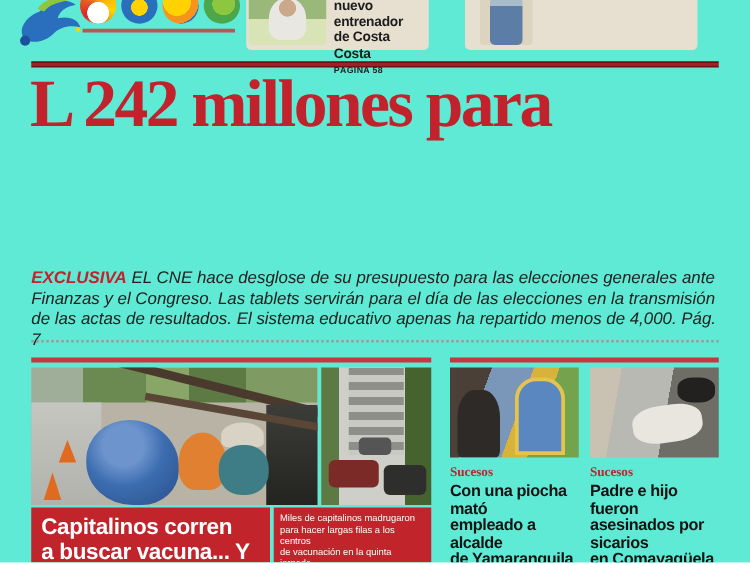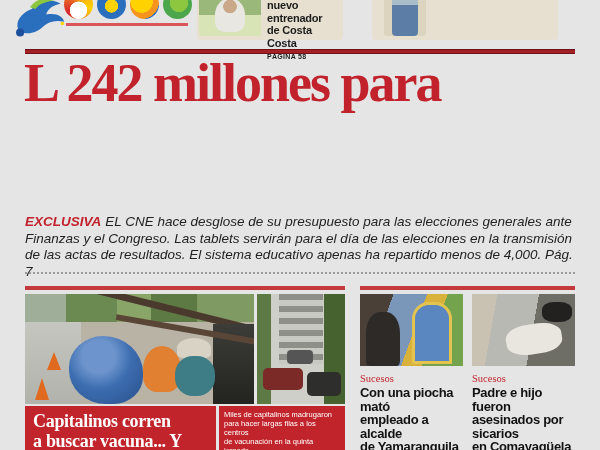--- a/index.html
+++ b/index.html
@@ -1,16 +1,16 @@
 <!DOCTYPE html>
 <html><head>
 <meta charset="utf-8">
 <style>
   html,body{margin:0;padding:0;background:#ffffff;}
-  .page{position:relative;width:600px;height:450px;background:#e5e5e5;overflow:hidden;
+  .page{position:relative;width:600px;height:450px;background:#5eead4;overflow:hidden;
         font-family:"Liberation Sans",sans-serif;}
 
   
   .logo-bird{position:absolute;left:12px;top:-4px;width:54px;height:46px;}
   .logo-circles{position:absolute;left:64px;top:-10px;width:130px;height:42px;}
   .logo-circles .circ{position:absolute;top:0;width:29px;height:29px;border-radius:50%;}
   .logo-circles .c1{left:0;background:radial-gradient(circle at 50% 70%, #ffffff 0 34%, rgba(255,255,255,0) 36%),conic-gradient(from 230deg,#d7262c,#f7941d,#ffd200,#d7262c);}
   .logo-circles .c2{left:33px;background:radial-gradient(circle at 50% 55%, #ffd200 0 30%, #2a6fbd 32%);}
   .logo-circles .c3{left:66px;background:radial-gradient(circle at 40% 40%, #ffd200 0 45%, #f7941d 46% 70%, #2a6fbd 71%);}
   .logo-circles .c4{left:99px;background:radial-gradient(circle at 55% 45%, #8dc63f 0 40%, #4ca64c 41%);}
@@ -69,38 +69,38 @@
   .photo-side{left:257px;top:294px;width:88px;height:110px;
         background:linear-gradient(90deg,#5d7a44 0 16%,#cfcfc9 16% 76%,#46622f 76%);}
   .ps-line{position:absolute;left:22px;top:0;width:44px;height:70px;
         background:repeating-linear-gradient(180deg,#8f8f8a 0 6px,#c9c9c3 6px 12px);}
   .ps-car1{position:absolute;left:6px;top:74px;width:40px;height:22px;border-radius:5px;background:#7c2a28;}
   .ps-car2{position:absolute;left:50px;top:78px;width:34px;height:24px;border-radius:5px;background:#2e2e2c;}
   .ps-car3{position:absolute;left:30px;top:56px;width:26px;height:14px;border-radius:4px;background:#555;}
 
   
   .lead-box{position:absolute;left:25px;top:406px;width:191px;height:44px;background:#c2242b;color:#fff;
-            font-family:Liberation Serif, serif;font-weight:bold;font-size:18px;line-height:20px;
+            font-family:Liberation Sans, sans-serif;font-weight:bold;font-size:18px;line-height:20px;
             padding:5px 0 0 8px;box-sizing:border-box;white-space:pre-line;letter-spacing:-0.3px;}
   .caption-box{position:absolute;left:219px;top:406px;width:126px;height:44px;background:#c2242b;color:#fff;
             font-size:7.5px;line-height:9px;padding:4px 5px;box-sizing:border-box;white-space:pre-line;overflow:hidden;}
 
   
   .col{position:absolute;top:294px;width:103px;}
   .colA{left:360px;}
   .colB{left:472px;}
   .col .sphoto{width:103px;height:72px;position:relative;overflow:hidden;}
   .spA{background:linear-gradient(110deg,#4a4038 0 26%,#7a96b8 26% 52%,#d9b23c 52% 68%,#74a34e 68%);}
   .spA .arch{position:absolute;left:52px;top:8px;width:34px;height:56px;border-radius:17px 17px 0 0;
              background:#5b87c0;border:3px solid #e4c44f;}
   .spA .fig{position:absolute;left:6px;top:18px;width:34px;height:54px;border-radius:40% 40% 10% 10%;background:#2e2a28;}
   .spB{background:linear-gradient(100deg,#c9c2b2 0 22%,#b9b9b4 22% 58%,#6e6e66 58%);}
   .spB .sheet{position:absolute;left:34px;top:30px;width:56px;height:30px;border-radius:40%;background:#e8e6df;transform:rotate(-8deg);}
   .spB .blob{position:absolute;left:70px;top:8px;width:30px;height:20px;border-radius:40%;background:#23211f;}
-  .sec-label{margin-top:7px;color:#c1222b;font-family:"Liberation Serif",serif;font-weight:normal;font-size:10.5px;line-height:11px;}
+  .sec-label{margin-top:7px;color:#c1222b;font-family:"Liberation Serif",serif;font-weight:bold;font-size:10.5px;line-height:11px;}
   .s-head{font-family:Liberation Sans, sans-serif;font-weight:bold;font-size:13px;line-height:13.5px;color:#121212;
           white-space:pre-line;letter-spacing:-0.3px;margin-top:2px;}
   .s-page{font-size:6.5px;font-weight:bold;color:#777;letter-spacing:.4px;margin-top:3px;}
 </style>
 </head>
 <body>
 
 <div class="page">
 
   <div class="logo-bird">

